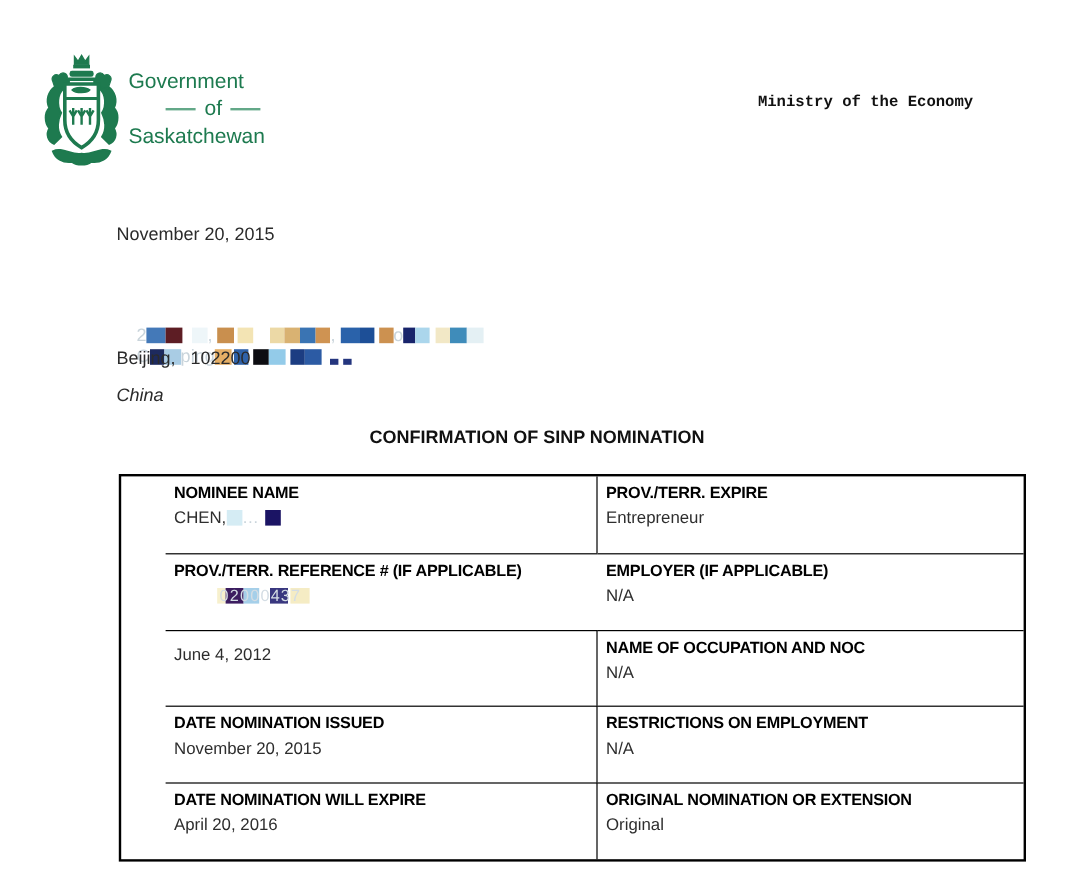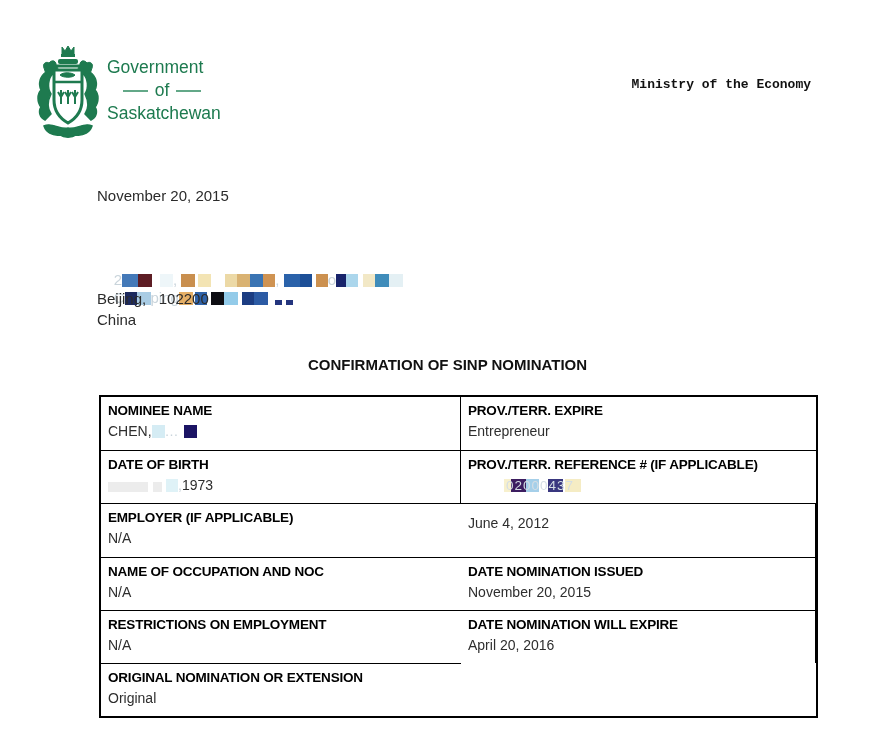--- a/index.html
+++ b/index.html
@@ -6,50 +6,50 @@
   #page{
     position:relative;width:895px;height:745px;background:#ffffff;overflow:hidden;
     font-family:"Liberation Sans",sans-serif;color:#2e2e2e;
   }
   .abs{position:absolute;}
 
   
   #crest{left:36px;top:44px;width:64px;height:97px;}
   #logo-text{left:107px;top:56px;width:110px;color:#1d7a4f;font-size:17.5px;line-height:23px;text-align:center;}
   #logo-text .l1,#logo-text .l3{white-space:nowrap;text-align:left;}
-  .of-row{display:flex;align-items:center;justify-content:center;gap:7px;height:23px;}
+  .of-row{display:flex;align-items:center;justify-content:flex-end;gap:7px;height:23px;}
   .of-dash{width:25px;height:2px;background:#63a888;display:inline-block;}
 
   
   #ministry{right:84px;top:77px;font-size:13px;font-weight:bold;color:#111;font-family:Liberation Mono, monospace;}
 
   
   .letter-line{left:97px;font-size:15px;color:#2b2b2b;white-space:pre;}
   #date-line{top:187px;}
   #mr-line{top:235px;}
   #addr1{top:254px;}
   #addr2{top:272px;}
   #city-line{top:290px;}
-  #country-line{top:311px;}
+  #country-line{top:321px;font-style:italic;}
 
   
   .blocks{display:inline-block;white-space:nowrap;}
   .px{display:inline-block;vertical-align:-2px;}
   .ghost{color:#c9d4db;}
   .relpos{position:relative;margin-left:36px;}
   .ghost-under{position:absolute;left:2px;top:1px;color:#d4dde4;font-size:13.5px;letter-spacing:1px;}
 
   
   #doc-title{left:0;right:0;top:356px;text-align:center;font-size:15px;font-weight:bold;color:#111;}
 
   
   #nom-table{
     left:99px;top:395px;width:715px;height:319px;
     border:2px solid #000;
-    display:grid;grid-template-columns:360px 1fr;grid-auto-rows:1fr;
+    display:grid;grid-template-columns:360px 1fr;grid-auto-rows:1fr;padding-left:37px;
   }
   .cell{padding:6px 8px 0 7px;overflow:hidden;}
   .cell.cl{border-right:1.5px solid #000;}
   .cell.bt{border-top:1.5px solid #000;}
   .lbl{font-size:13.5px;font-weight:bold;color:#000;white-space:nowrap;letter-spacing:-0.2px;}
   .val{font-size:14px;color:#2e2e2e;margin-top:5px;white-space:nowrap;}
 </style>
 </head>
 <body>
 
@@ -119,26 +119,20 @@
       <div class="lbl">NOMINEE NAME</div>
       <div class="val">
         <span>CHEN,</span><span class="blocks"><span class="px" style="width: 13px; height: 13px; background: rgb(213, 236, 244);"></span><span class="ghost">…</span><span class="px" style="width: 13px; height: 13px; background: rgb(27, 20, 100); margin-left: 5px;"></span></span>
       </div>
     </div>
     <div class="cell">
       <div class="lbl">PROV./TERR. EXPIRE</div>
       <div class="val">Entrepreneur</div>
     </div>
 
-    <div class="cell cl bt">
-      <div class="lbl">DATE OF BIRTH</div>
-      <div class="val">
-        <span class="blocks"><span class="px" style="width: 40px; height: 10px; background: rgb(236, 236, 236);"></span><span class="px" style="width: 9px; height: 10px; background: rgb(236, 236, 236); margin-left: 5px;"></span><span class="px" style="width: 12px; height: 13px; background: rgb(223, 242, 247); margin-left: 4px;"></span><span class="ghost">, </span></span><span>1973</span>
-      </div>
-    </div>
     <div class="cell bt">
       <div class="lbl">PROV./TERR. REFERENCE # (IF APPLICABLE)</div>
       <div class="val relpos">
         <span class="ghost-under">02000437</span>
         <span class="blocks"><span class="px" style="width: 7px; height: 13px; background: rgb(247, 240, 205);"></span><span class="px" style="width: 15px; height: 13px; background: rgb(60, 29, 96);"></span><span class="px" style="width: 13px; height: 13px; background: rgb(165, 207, 233);"></span><span class="px" style="width: 15px; height: 13px; background: rgb(57, 55, 127); margin-left: 9px;"></span><span class="px" style="width: 16px; height: 13px; background: rgb(245, 236, 196); margin-left: 2px;"></span></span>
       </div>
     </div>
 
     <div class="cell bt">
       <div class="lbl">EMPLOYER (IF APPLICABLE)</div>

